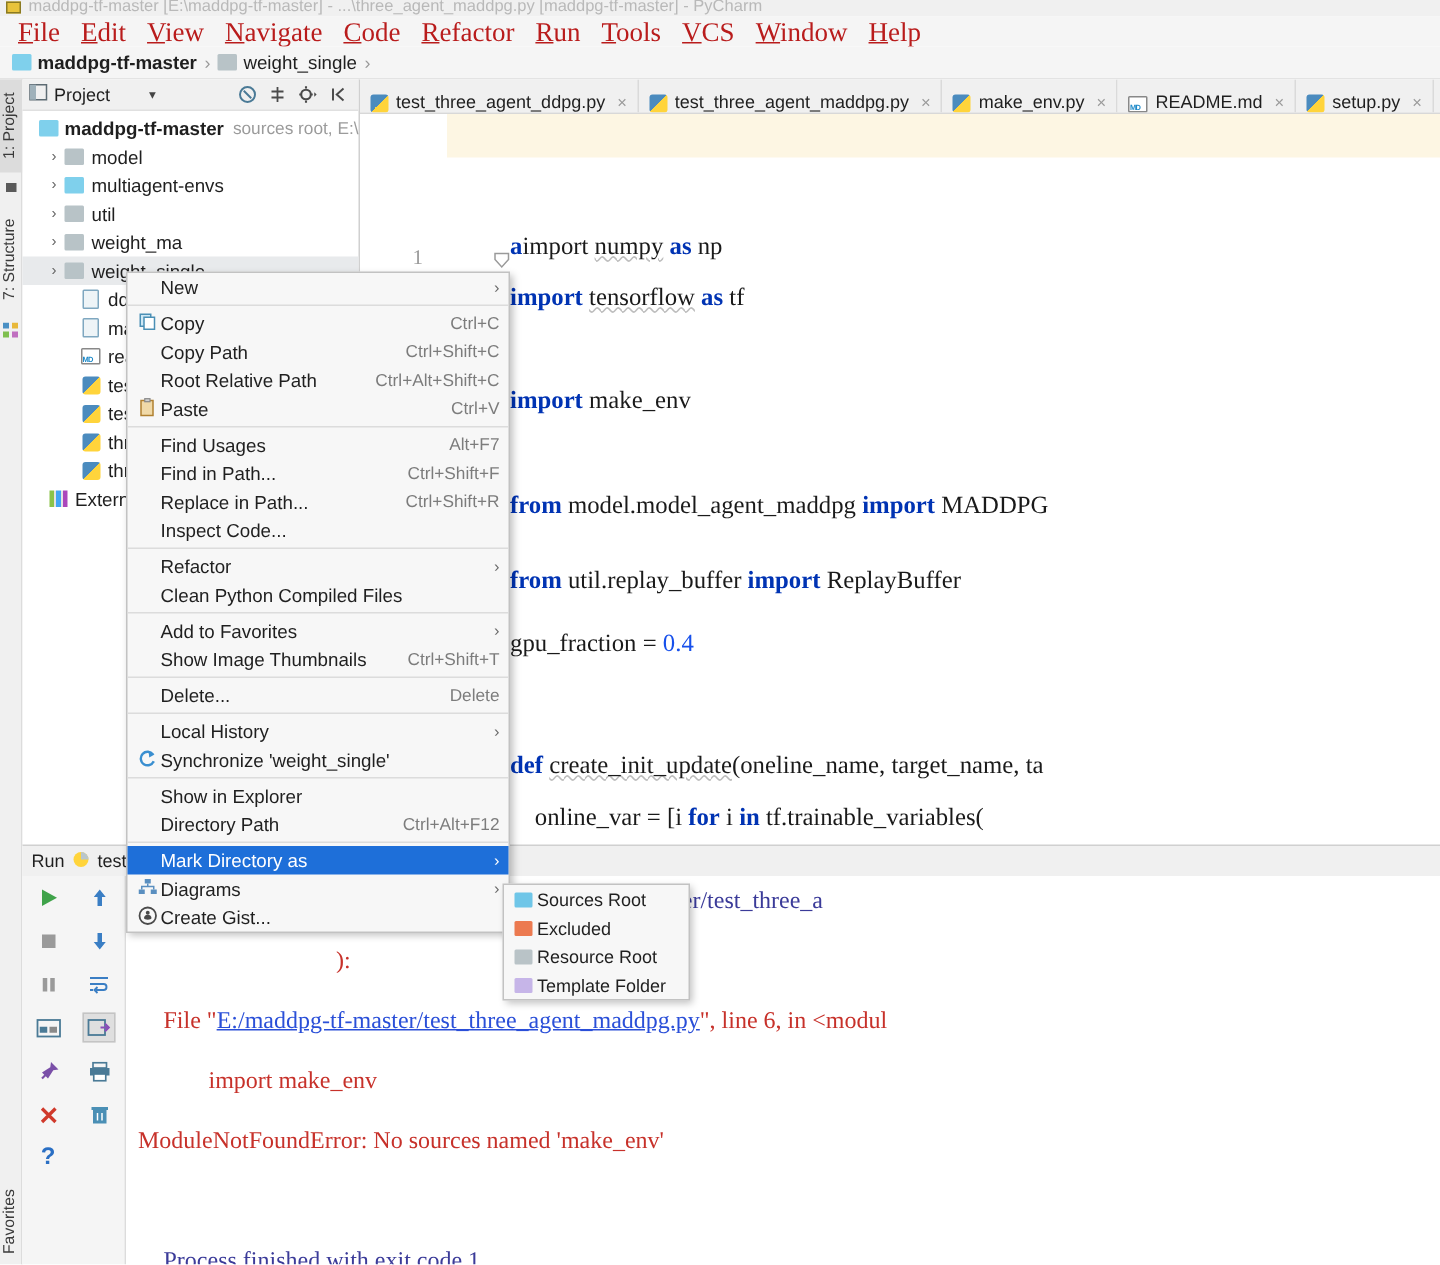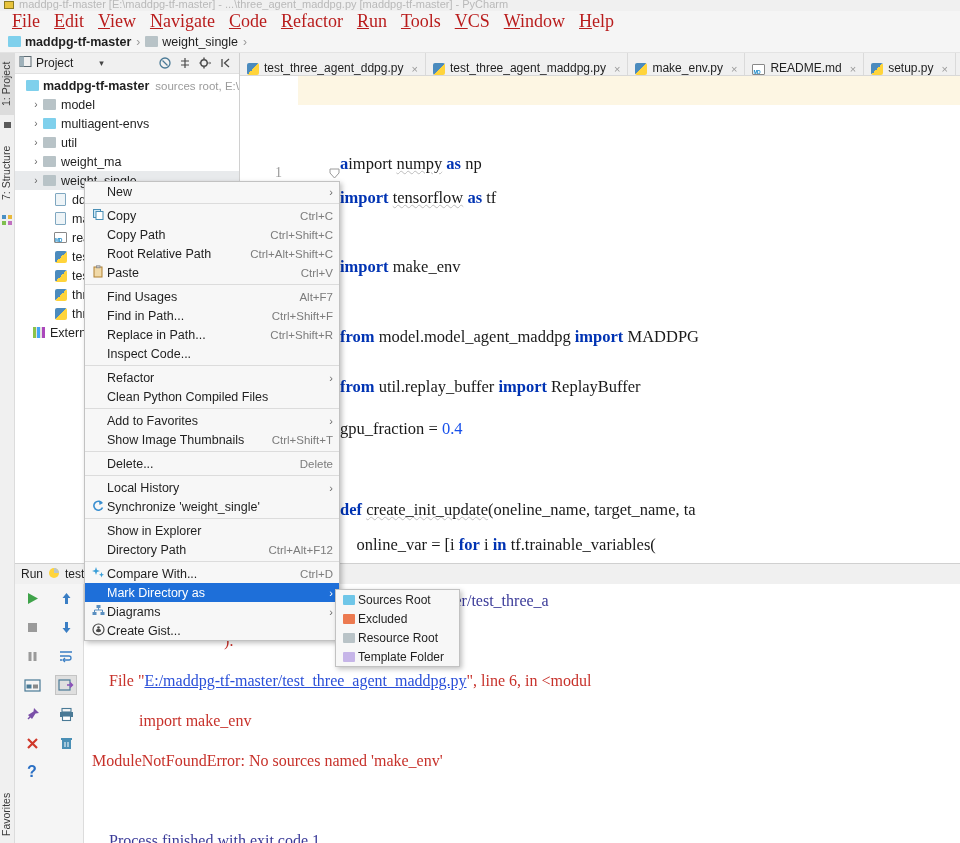--- a/index.html
+++ b/index.html
@@ -616,30 +616,20 @@
       <span class="m-lbl">Show in Explorer</span>
     </div>
     <div class="mrow">
       <span class="m-ico">
         <span></span>
       </span>
       <span class="m-lbl">Directory Path</span>
       <span class="m-key">Ctrl+Alt+F12</span>
     </div>
     <div class="msep"></div>
-    <div class="mrow">
-      <span class="m-ico">
-        <span><svg width="13" height="13" viewBox="0 0 13 13">
-            <path d="M4 1 L5 4 L8 5 L5 6 L4 9 L3 6 L0 5 L3 4 Z" fill="#3a9fd8"></path>
-            <path d="M9.5 6 L10.2 8 L12 8.7 L10.2 9.4 L9.5 11.4 L8.8 9.4 L7 8.7 L8.8 8 Z" fill="#3a9fd8"></path>
-          </svg></span>
-      </span>
-      <span class="m-lbl">Compare With...</span>
-      <span class="m-key">Ctrl+D</span>
-    </div>
     <div class="mrow hl">
       <span class="m-ico">
         <span></span>
       </span>
       <span class="m-lbl">Mark Directory as</span>
       <span class="m-arr">›</span>
     </div>
     <div class="mrow">
       <span class="m-ico">
         <span><svg width="13" height="13" viewBox="0 0 13 13">

